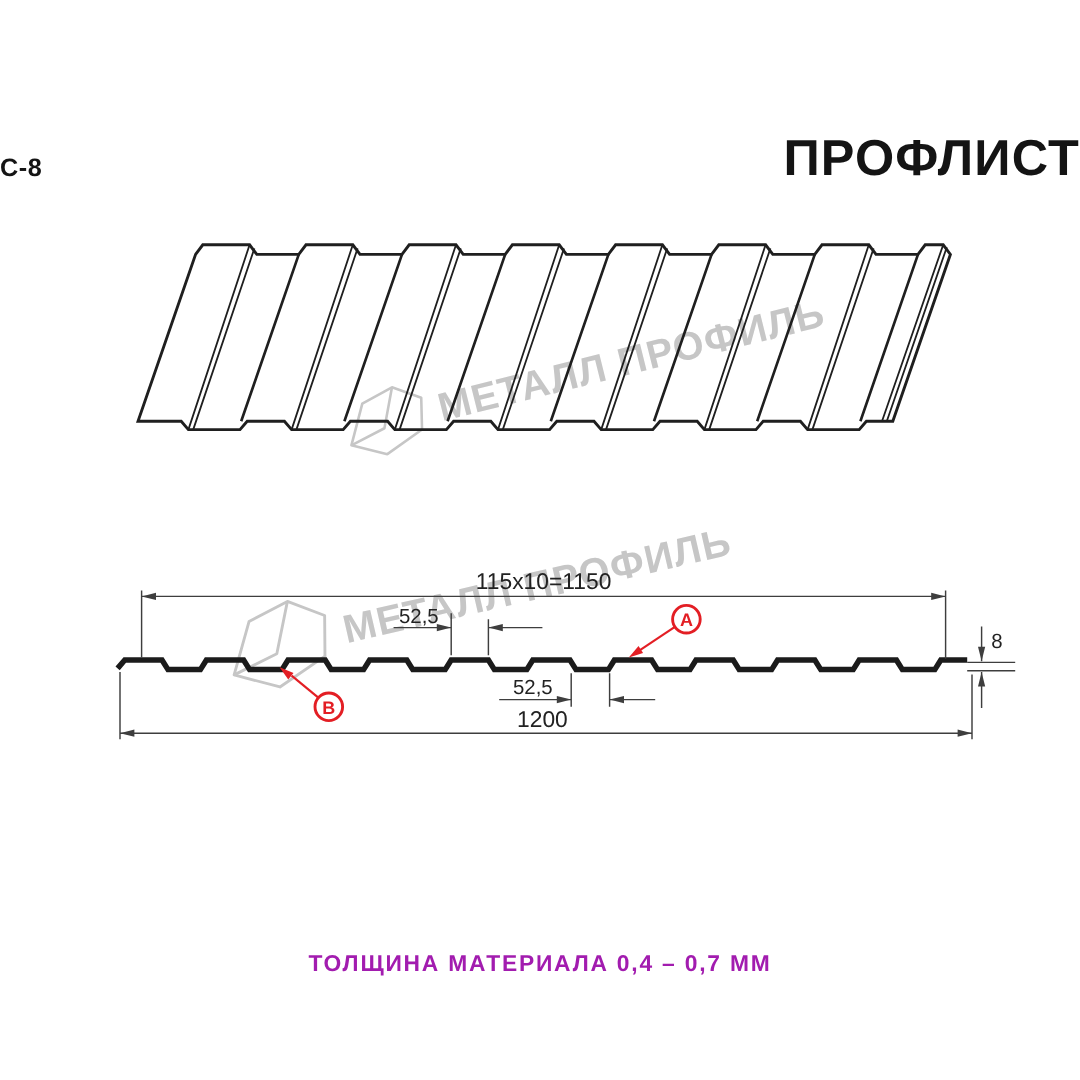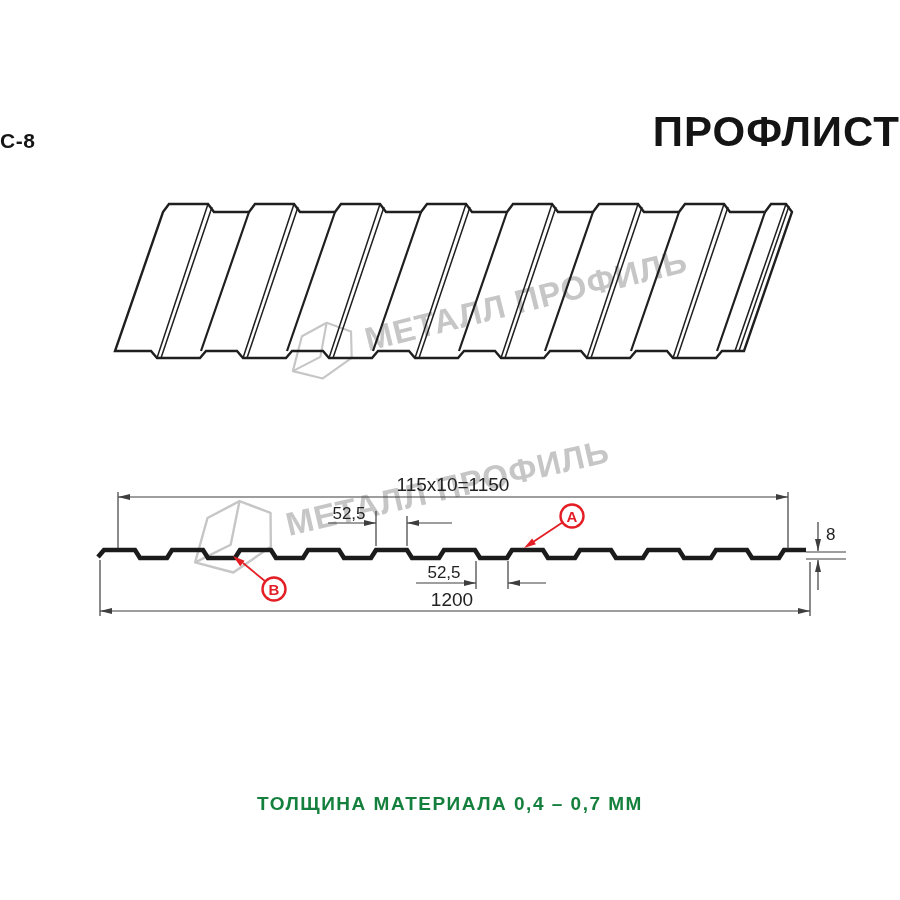--- a/index.html
+++ b/index.html
@@ -10,21 +10,21 @@
   .title{
     position:absolute;top:78px;left:0;width:100%;text-align:right;
     font-size:42px;font-weight:800;letter-spacing:1px;color:#141414;z-index:3;margin-top:30px;
   }
   .subtitle{
     position:absolute;top:129px;left:0;width:100%;
     font-size:21px;font-weight:600;letter-spacing:0.5px;color:#141414;z-index:3;
   }
   .footer-note{
     position:absolute;top:793px;left:0;width:100%;text-align:center;
-    font-size:19px;font-weight:600;letter-spacing:1.5px;color:#15803d;z-index:3;
+    font-size:19px;font-weight:600;letter-spacing:1.5px;color:#a21caf;z-index:3;
   }
   .wm{
     position:absolute;display:flex;align-items:center;gap:9px;z-index:1;
     color:#c6c6c6;white-space:nowrap;
   }
   .wm-text{font-size:33px;font-weight:bold;letter-spacing:1px;}
   .wm1{left:287px;top:332px;transform:rotate(-14deg);transform-origin:0 50%;}
   .wm2{left:188px;top:512px;transform:rotate(-13deg);transform-origin:0 50%;}
   .drawing{position:absolute;left:0;top:0;z-index:2;}
   svg text{font-family:"Liberation Sans", sans-serif;}

